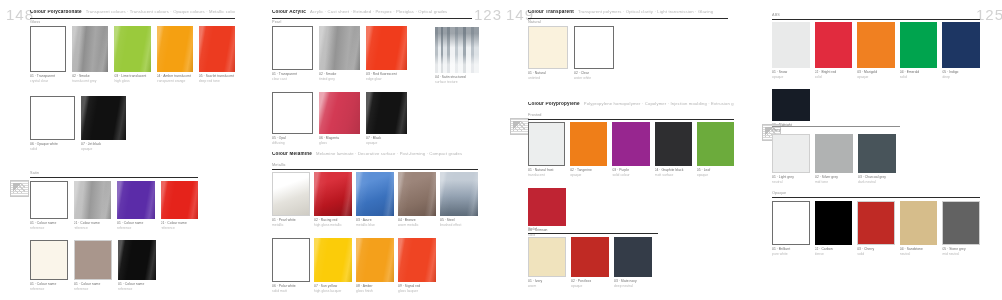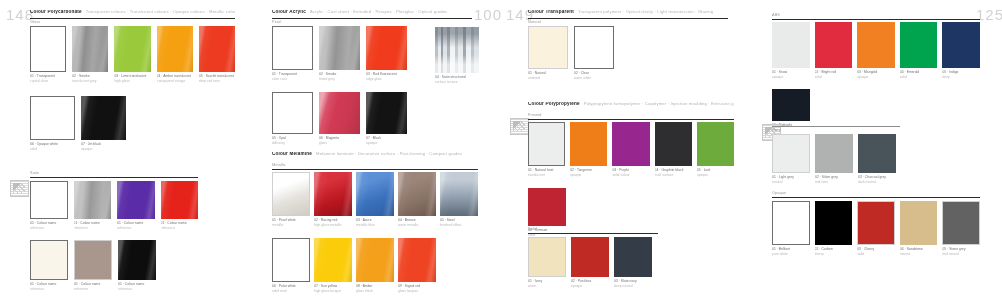--- a/index.html
+++ b/index.html
@@ -112,21 +112,21 @@
       rgba(255,255,255,.12) 22%,
       rgba(255,255,255,0) 40%,
       rgba(0,0,0,.05) 72%,
       rgba(0,0,0,.14) 100%);
   }
 </style>
 </head>
 <body>
 
 <div class="pagenum" style="left:6px;">148</div>
-<div class="pagenum" style="left:474px;">100</div>
+<div class="pagenum" style="left:474px;">123</div>
 <div class="pagenum" style="left:506px;">149</div>
 <div class="pagenum" style="left:976px;">125</div>
 
 <div class="sec" style="left:30px;top:10px;width:205px;">
   <div class="sec-head">
     <span class="sec-title">Colour  Polycarbonate</span>
     <span class="sec-meta">Transparent colours · Translucent colours · Opaque colours · Metallic colours</span>
   </div>
   <div class="rule"></div>
   <div class="sub-label">Gloss</div>

